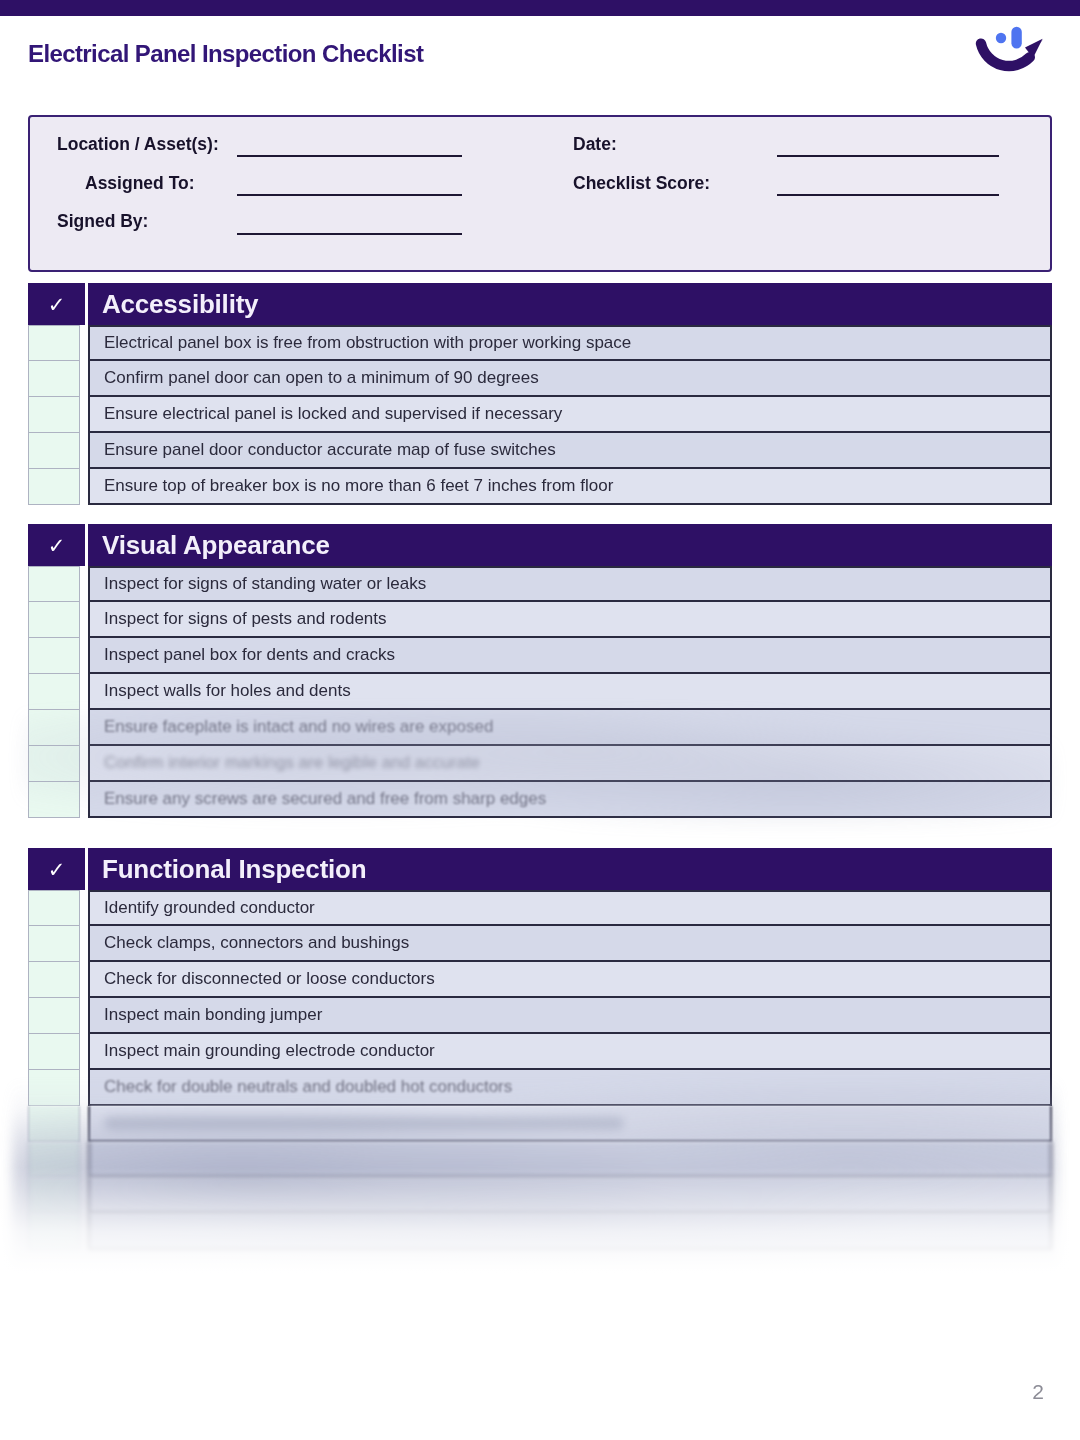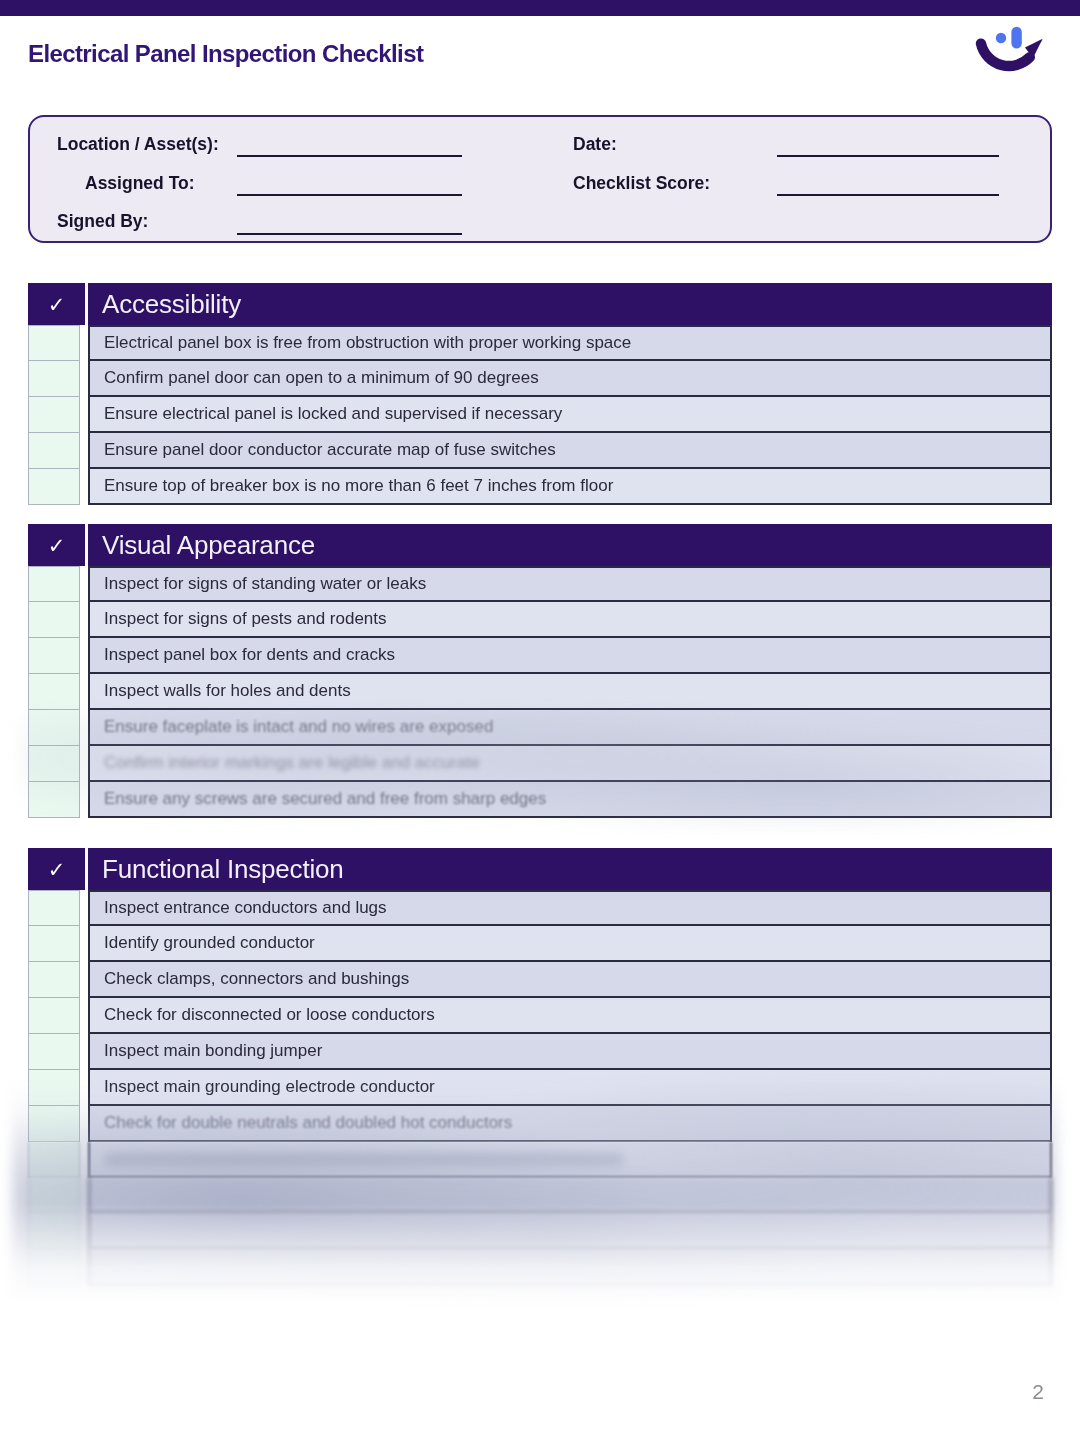--- a/index.html
+++ b/index.html
@@ -21,40 +21,40 @@
   }
   *{box-sizing:border-box;margin:0;padding:0;}
   html,body{background:#fff;}
   body{width:1080px;height:1440px;position:relative;overflow:hidden;
        font-family:"Liberation Sans", sans-serif;}
   .topbar{position:absolute;top:0;left:0;width:1080px;height:16px;background:var(--brand-purple);}
   .page-title{position:absolute;left:28px;top:40px;font-size:24px;font-weight:bold;
        letter-spacing:-0.6px;color:var(--title);}
   .logo{position:absolute;right:30px;top:26px;width:82px;height:64px;}
   
-  .form-box{position:absolute;left:28px;top:115px;width:1024px;height:128px;
-       background:var(--form-bg);border:2px solid var(--form-border);border-radius:16px;}
+  .form-box{position:absolute;left:28px;top:115px;width:1024px;height:157px;
+       background:var(--form-bg);border:2px solid var(--form-border);border-radius:4px;}
   .flabel{position:absolute;font-size:17.5px;font-weight:bold;color:var(--label);white-space:nowrap;}
   .fline{position:absolute;height:2px;background:var(--line);}
   .l1{left:27px;top:17px;}  .l1l{left:207px;top:38px;width:225px;}
   .r1{left:543px;top:17px;} .r1l{left:747px;top:38px;width:222px;}
   .l2{left:27px;top:56px;margin-left:28px;}  .l2l{left:207px;top:77px;width:225px;}
   .r2{left:543px;top:56px;} .r2l{left:747px;top:77px;width:222px;}
   .l3{left:27px;top:94px;}  .l3l{left:207px;top:116px;width:225px;}
   
   .sections{position:absolute;left:28px;top:283px;width:1024px;}
   .section{position:relative;}
   .sections > .section:nth-child(2){margin-top:19px;}
   .sections > .section:nth-child(3){margin-top:30px;}
   .sec-header{display:flex;height:42px;background:var(--brand-purple);align-items:stretch;}
   .check-hd{width:57px;display:flex;align-items:center;justify-content:center;}
   .check{color:#fff;font-size:21px;line-height:1;}
   .hd-divider{width:3px;background:#fff;}
   .hd-label{flex:1;display:flex;align-items:center;padding-left:14px;
-       color:var(--header-text);font-size:26px;font-weight:normal;letter-spacing:-0.2px;}
+       color:var(--header-text);font-size:26px;font-weight:bold;letter-spacing:-0.2px;}
   .row{display:flex;height:36px;}
   .check-cell{width:52px;background:var(--check-cell);
        border:1px solid var(--check-border);border-top:none;cursor:pointer;}
   .rows .row:first-child .check-cell{border-top:1px solid var(--check-border);}
   .gutter{width:8px;}
   .main-cell{flex:1;display:flex;align-items:center;padding-left:14px;
        background:var(--row-dark);border:2px solid var(--row-border);border-top:none;}
   .rows .row:first-child .main-cell{border-top:2px solid var(--row-border);}
   .row.alt .main-cell{background:var(--row-light);}
   .cell-text{font-size:17px;color:var(--text);}
@@ -241,27 +241,20 @@
 
   <section class="section">
     <div class="sec-header">
       <div class="check-hd">
         <span class="check">✓</span>
       </div>
       <div class="hd-divider"></div>
       <div class="hd-label">Functional Inspection</div>
     </div>
     <div class="rows">
-  <div class="row">
-    <div class="check-cell"></div>
-    <div class="gutter"></div>
-    <div class="main-cell">
-      <span class="cell-text">Inspect entrance conductors and lugs</span>
-    </div>
-  </div>
 
   <div class="row alt">
     <div class="check-cell"></div>
     <div class="gutter"></div>
     <div class="main-cell">
       <span class="cell-text">Identify grounded conductor</span>
     </div>
   </div>
 
   <div class="row">

